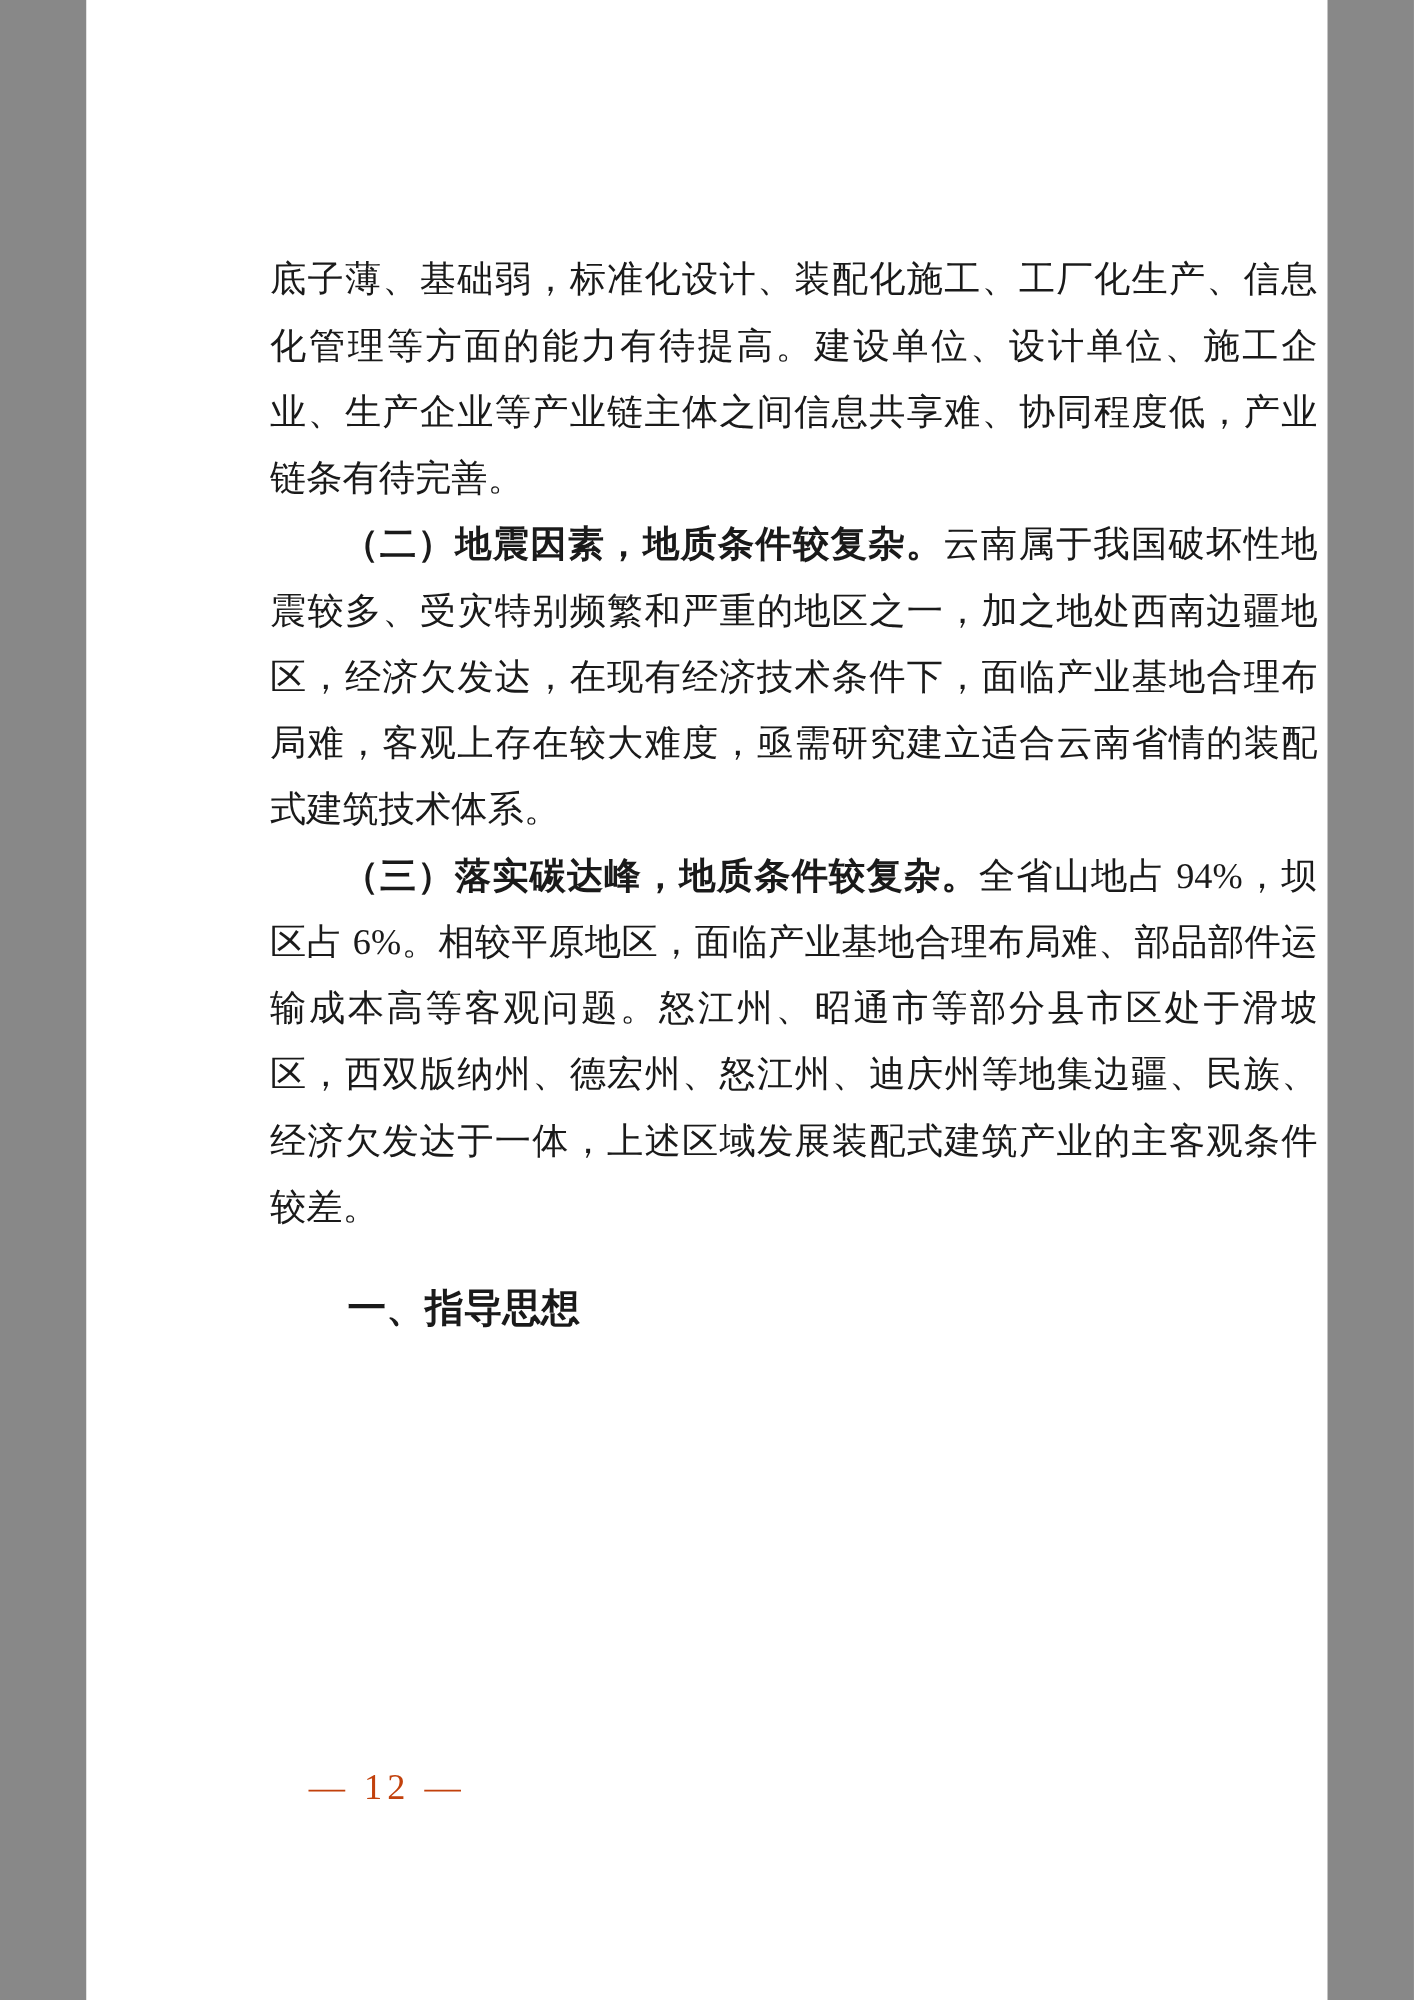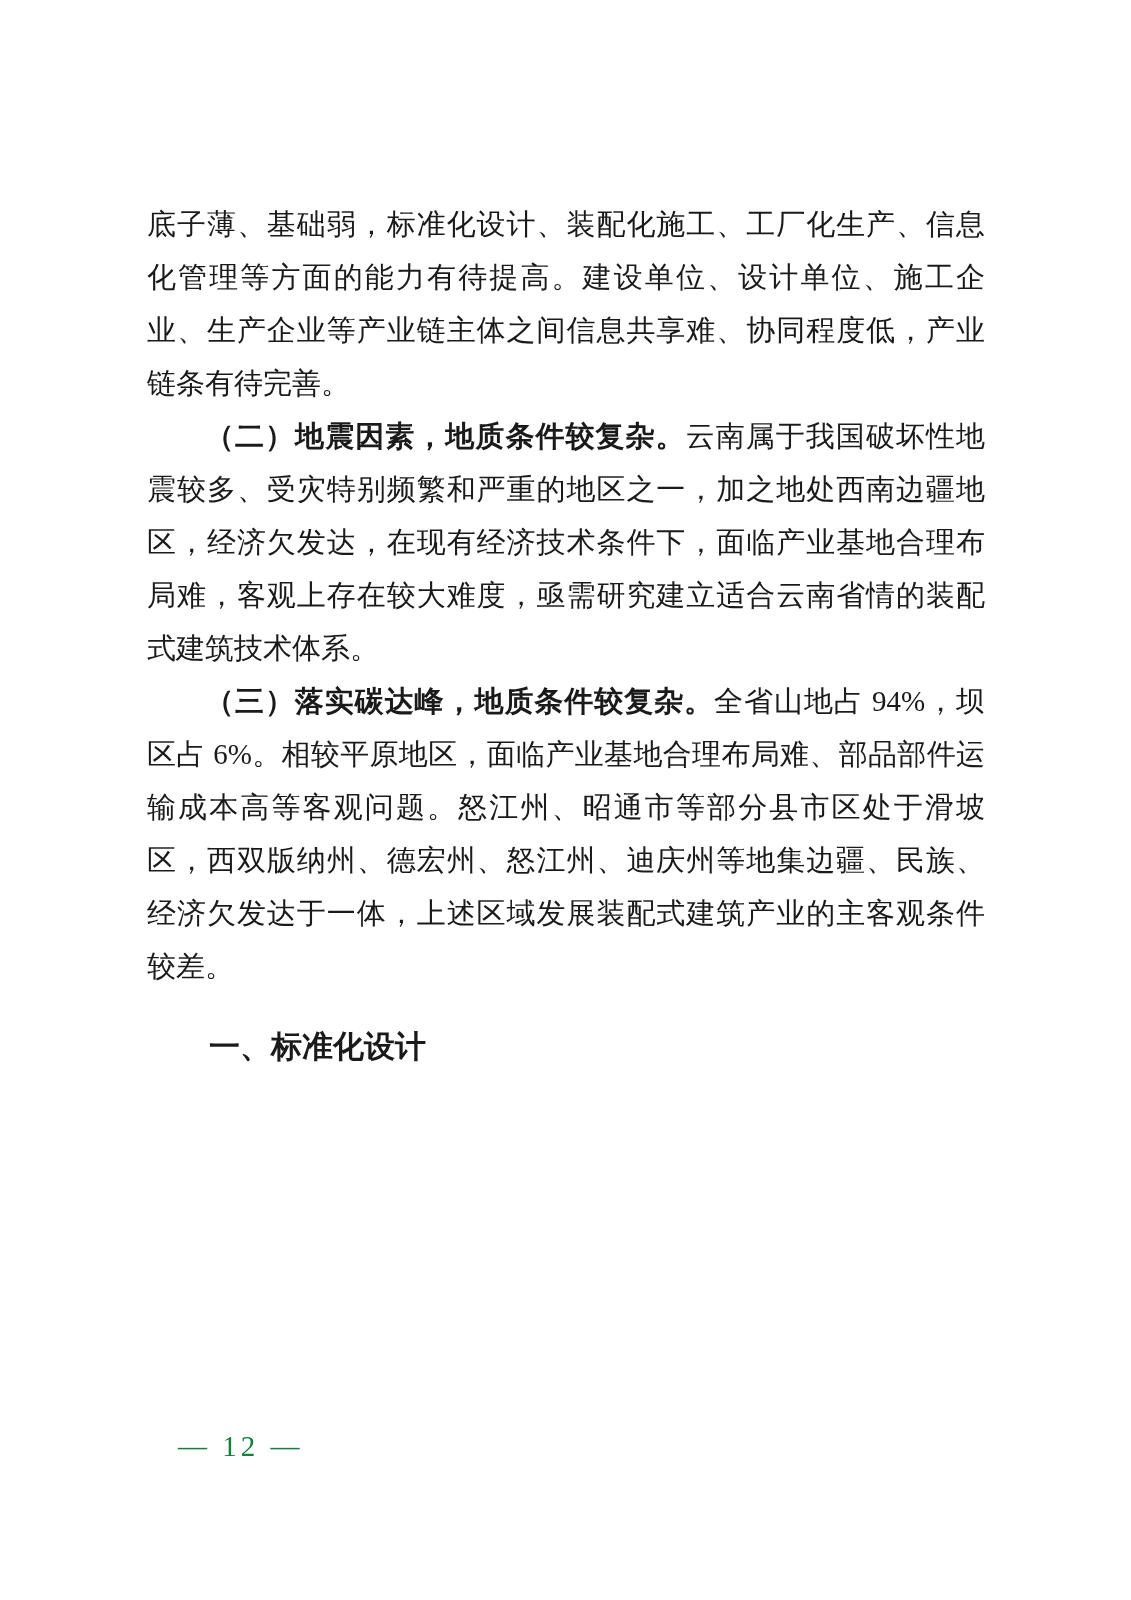--- a/index.html
+++ b/index.html
@@ -2,21 +2,21 @@
 <html><head>
 <meta charset="utf-8">
 <style>
   html, body {
     margin: 0;
     padding: 0;
     background: #888;
   }
   .page {
     position: relative;
-    width: 1131px;
+    width: 993px;
     height: 1600px;
     margin: 0 auto;
     background: #ffffff;
     font-family: "Liberation Serif", "DejaVu Serif", serif;
     color: #1a1a1a;
     overflow: hidden;
   }
   .content {
     position: absolute;
     left: 147px;
@@ -54,36 +54,35 @@
     text-align: left;
     text-indent: 2em;
   }
   .page-footer {
     position: absolute;
     left: 178px;
     top: 1412px;
     font-size: 29px;
     line-height: 36px;
     letter-spacing: 4px;
-    color: #15803d;
-    margin-top: 16px;
+    color: #c2410c;
   }
 </style>
 </head>
 <body>
 
 <div class="page">
   <div class="content">
 
     <p class="para">底子薄、基础弱，标准化设计、装配化施工、工厂化生产、信息化管理等方面的能力有待提高。建设单位、设计单位、施工企业、生产企业等产业链主体之间信息共享难、协同程度低，产业链条有待完善。</p>
 
     <p class="para indent"><span class="lead">（二）地震因素，地质条件较复杂。</span><span>云南属于我国破坏性地震较多、受灾特别频繁和严重的地区之一，加之地处西南边疆地区，经济欠发达，在现有经济技术条件下，面临产业基地合理布局难，客观上存在较大难度，亟需研究建立适合云南省情的装配式建筑技术体系。</span></p>
 
     <p class="para indent"><span class="lead">（三）落实碳达峰，地质条件较复杂。</span><span>全省山地占 94%，坝区占 6%。相较平原地区，面临产业基地合理布局难、部品部件运输成本高等客观问题。怒江州、昭通市等部分县市区处于滑坡区，西双版纳州、德宏州、怒江州、迪庆州等地集边疆、民族、经济欠发达于一体，上述区域发展装配式建筑产业的主客观条件较差。</span></p>
 
 
-    <h3 class="section-heading">一、标准化设计</h3>
+    <h3 class="section-heading">一、指导思想</h3>
 
 
   </div>
 
   <div class="page-footer">— 12 —</div>
 </div>
 
 </body></html>

